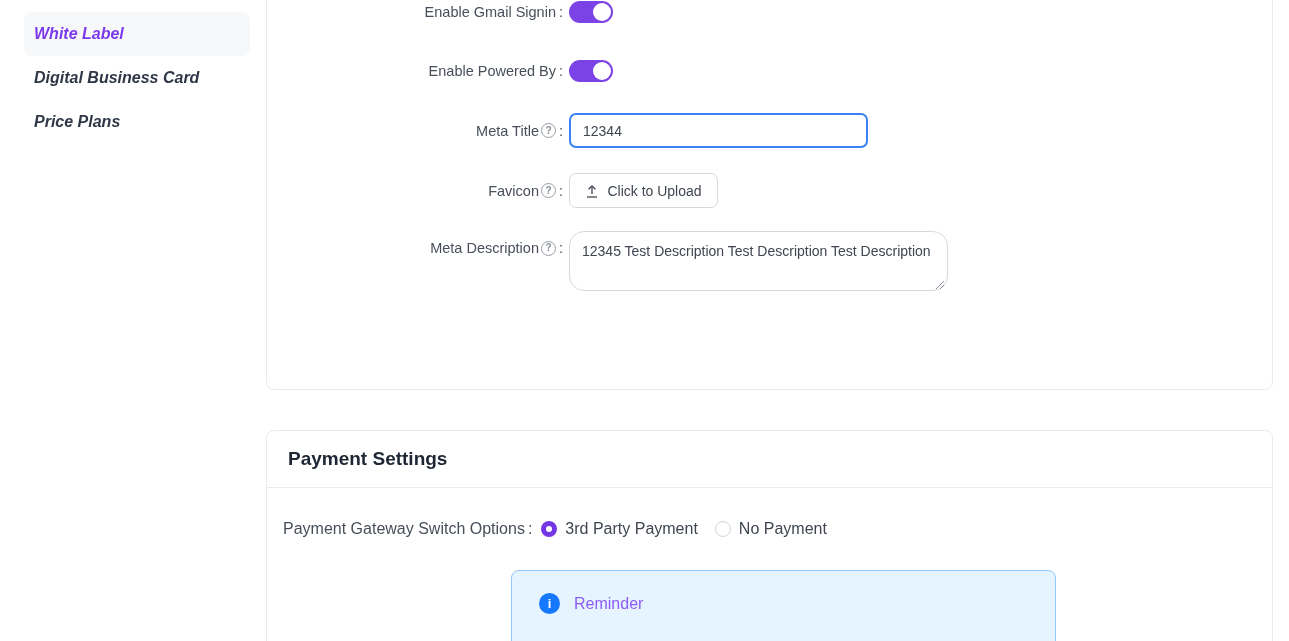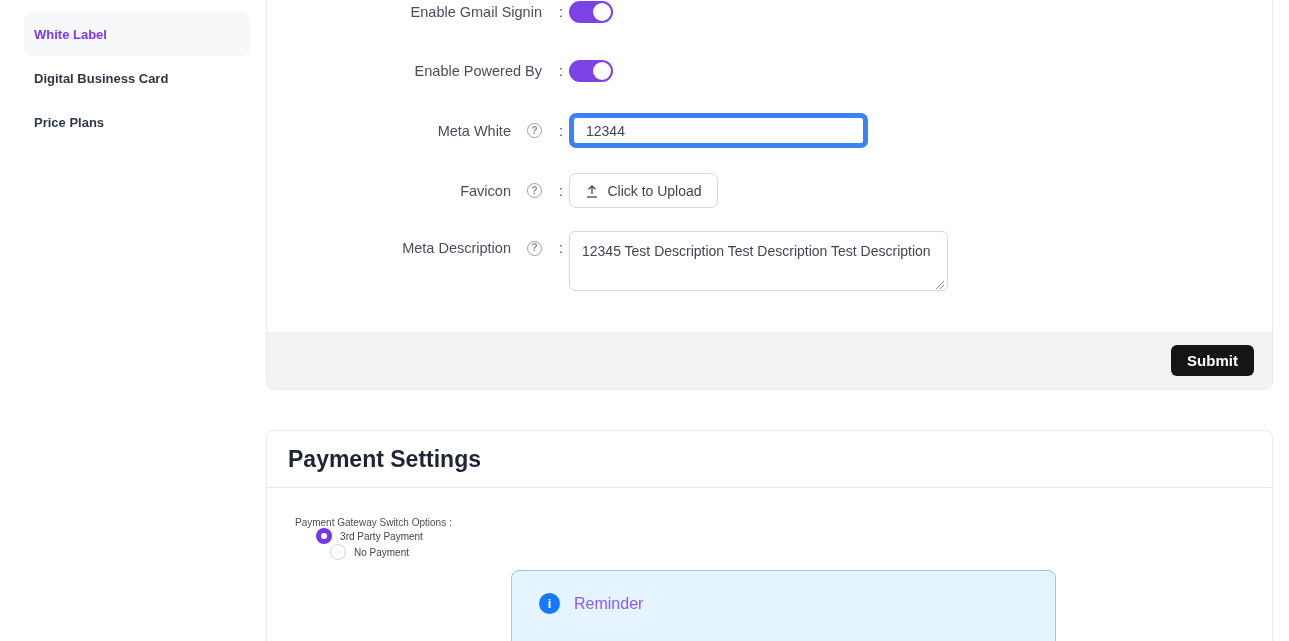--- a/index.html
+++ b/index.html
@@ -3,75 +3,75 @@
 <meta charset="utf-8">
 <style>
   * { margin:0; padding:0; box-sizing:border-box; }
   html,body { width:1289px; height:641px; overflow:hidden; background:#fff;
     font-family:"Liberation Sans","DejaVu Sans",sans-serif; }
 
   
   .sidebar { position:absolute; left:24px; top:0; width:226px; }
   .side-item { position:absolute; left:0; width:226px; height:44px;
     display:flex; align-items:center; padding-left:10px; border-radius:8px;
-    font-size:13px; font-weight:700; color:#2f3747; cursor:pointer; }
+    font-size:16px; font-weight:700; color:#2f3747; cursor:pointer;font-style:italic; }
   .side-item.active { background:#f7f8fa; color:#7c3aed; }
 
   
   .card { position:absolute; left:266px; width:1007px; background:#fff;
     border:1px solid #e9eaef; border-radius:8px; overflow:hidden; }
   #card-white-label { top:-70px; height:460px; }
   #card-payment { top:430px; height:290px; }
 
   
   .frow { position:absolute; left:0; display:flex; }
   .frow.center { align-items:center; }
   .flabel { width:296px; text-align:right; font-size:14.5px; color:#484f5a;
-    display:flex; justify-content:flex-end; align-items:center; gap:16px; white-space:nowrap; }
+    display:flex; justify-content:flex-end; align-items:center; gap:2px; white-space:nowrap; }
   .colon { margin-left:1px; }
   .help { display:inline-flex; width:15px; height:15px; border-radius:50%;
     border:1.2px solid #9aa0a8; color:#8a9099; font-size:10px; font-weight:700;
     align-items:center; justify-content:center; line-height:1; }
   .ctrl { margin-left:6px; }
 
   .toggle { width:44px; height:22px; border-radius:11px; background:#7b42e6;
     position:relative; cursor:pointer; }
   .toggle::after { content:""; position:absolute; top:2px; right:2px;
     width:18px; height:18px; border-radius:50%; background:#fff; }
 
-  .text-input { width:299px; height:35px; border:5px solid #3b82f6; border-radius:7px;
+  .text-input { width:299px; height:35px; border:2px solid #3b82f6; border-radius:7px;
     padding:0 12px; font-size:14px; color:#3f4650; outline:none; background:#fff;
     font-family:"Liberation Sans","DejaVu Sans",sans-serif; }
 
   .upload-btn { width:149px; height:35px; border:1px solid #d9d9d9; border-radius:7px;
     background:#fff; display:flex; align-items:center; justify-content:center; gap:8px;
     font-size:14px; color:#3f4650; cursor:pointer;
     font-family:"Liberation Sans","DejaVu Sans",sans-serif; }
 
   .ta-wrap { position:relative; }
-  .textarea { width:379px; height:60px; border:1px solid #d9d9d9; border-radius:6px;
+  .textarea { width:379px; height:60px; border:1px solid #d9d9d9; border-radius:15px;
     padding:9px 12px; font-size:14px; color:#3f4650; outline:none; resize:none;
     background:#fff; line-height:1.45; overflow:hidden;
     font-family:"Liberation Sans","DejaVu Sans",sans-serif; }
   .grip { position:absolute; right:3px; bottom:5px; pointer-events:none; }
 
   .card-footer { position:absolute; left:0; right:0; bottom:0; height:57px;
     background:#f1f2f4; }
   .submit-btn { position:absolute; left:904px; top:13px; width:83px; height:31px;
     background:#151515; color:#fff; border:none; border-radius:6px;
     font-size:15px; font-weight:700; cursor:pointer;
     font-family:"Liberation Sans","DejaVu Sans",sans-serif; }
 
   
   .card-header { height:57px; border-bottom:1px solid #e9eaef; display:flex;
     align-items:center; padding-left:21px; }
-  .card-title { font-size:23px; font-weight:700; color:#1e2633; }
+  .card-title { font-size:19px; font-weight:700; color:#1e2633; }
 
-  .radio-row { position:absolute; left:28px; top:86px; height:24px;
-    display:flex; align-items:center; font-size:10px; color:#3f4650;flex-direction:column; }
+  .radio-row { position:absolute; left:16px; top:86px; height:24px;
+    display:flex; align-items:center; font-size:16px; color:#3f4650; }
   .radio-row .grp-label { color:#484f5a; margin-right:9px; display:flex; gap:2px; }
   .radio-opt { display:flex; align-items:center; gap:8px; margin-right:17px; cursor:pointer; }
   .radio { width:16px; height:16px; border-radius:50%; background:#fff;
     border:1px solid #d2d5da; }
   .radio.checked { border:5px solid #7536e3; }
 
   .alert { position:absolute; left:244px; top:139px; width:545px; height:130px;
     background:#e6f4ff; border:1px solid #8fc9ff; border-radius:8px; }
   .alert-icon { position:absolute; left:27px; top:22px; width:21px; height:21px;
     border-radius:50%; background:#1677ff; color:#fff; font-size:13px; font-weight:700;
@@ -107,21 +107,21 @@
   <div class="frow center" style="top:129px; height:22px">
     <div class="flabel">
       <span>Enable Powered By</span>
         <span class="colon">:</span>
     </div>
     <div class="ctrl toggle"></div>
   </div>
 
   <div class="frow center" style="top:182px; height:35px">
     <div class="flabel">
-      <span>Meta White</span>
+      <span>Meta Title</span>
       <span class="help">?</span>
         <span class="colon">:</span>
     </div>
     <input class="ctrl text-input" type="text" value="12344" style="">
   </div>
 
   <div class="frow center" style="top:242px; height:35px">
     <div class="flabel">
       <span>Favicon</span>
       <span class="help">?</span>
@@ -145,23 +145,20 @@
     </div>
     <div class="ctrl ta-wrap">
       <textarea class="textarea" style="">12345 Test Description Test Description Test Description</textarea>
       <svg class="grip" width="10" height="10" viewBox="0 0 10 10">
         <path d="M9 1 1 9" stroke="#8a9099" stroke-width="1"></path>
         <path d="M9 5 5 9" stroke="#8a9099" stroke-width="1"></path>
       </svg>
     </div>
   </div>
 
-  <div class="card-footer">
-    <button class="submit-btn">Submit</button>
-  </div>
 </section>
 
 <section class="card" id="card-payment">
   <div class="card-header">
     <h2 class="card-title">Payment Settings</h2>
   </div>
 
   <div class="radio-row">
     <span class="grp-label">
       <span>Payment Gateway Switch Options</span>

